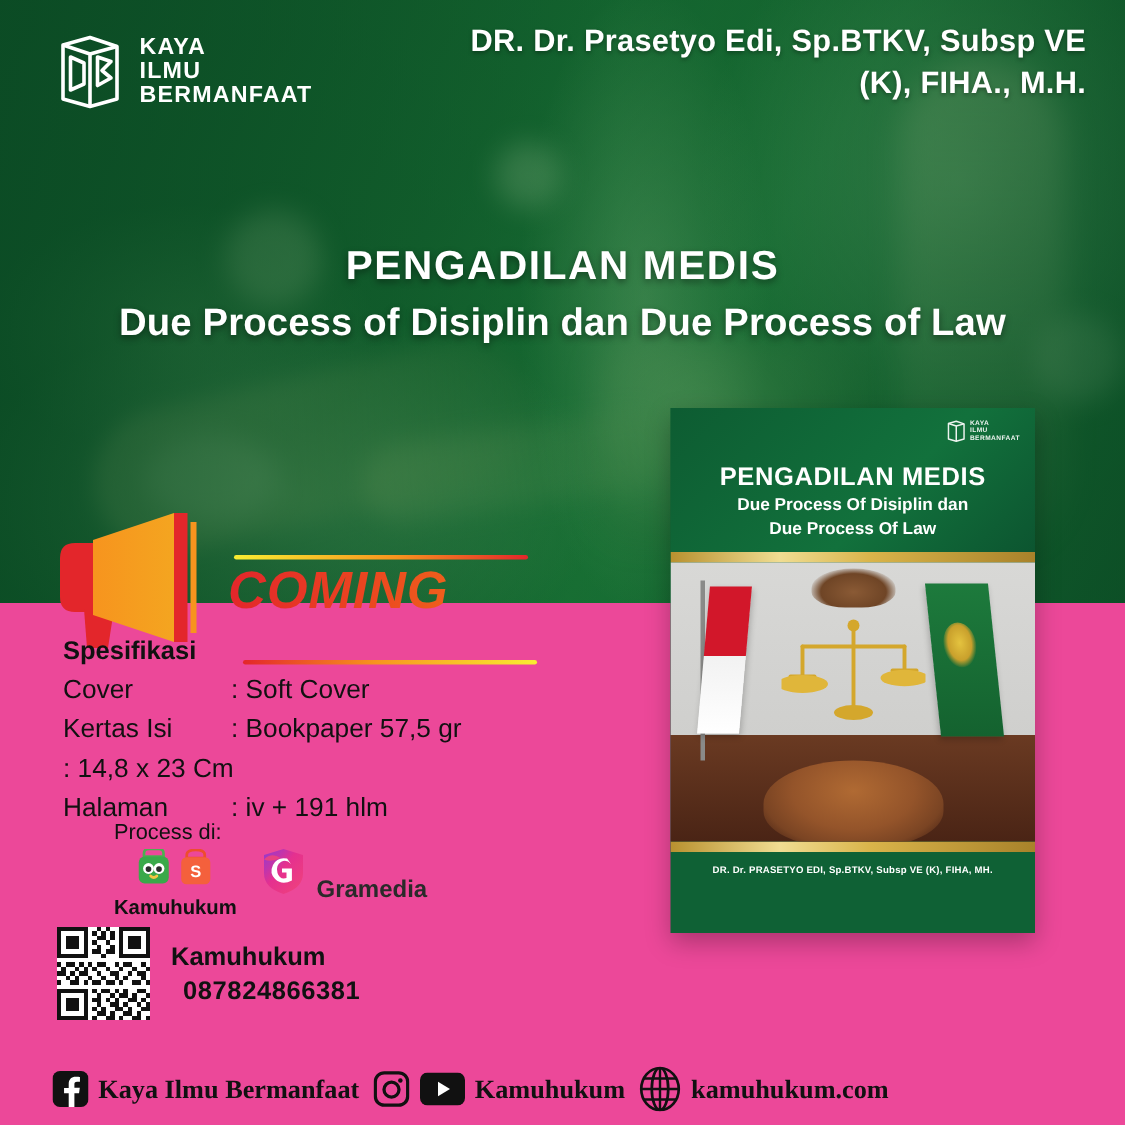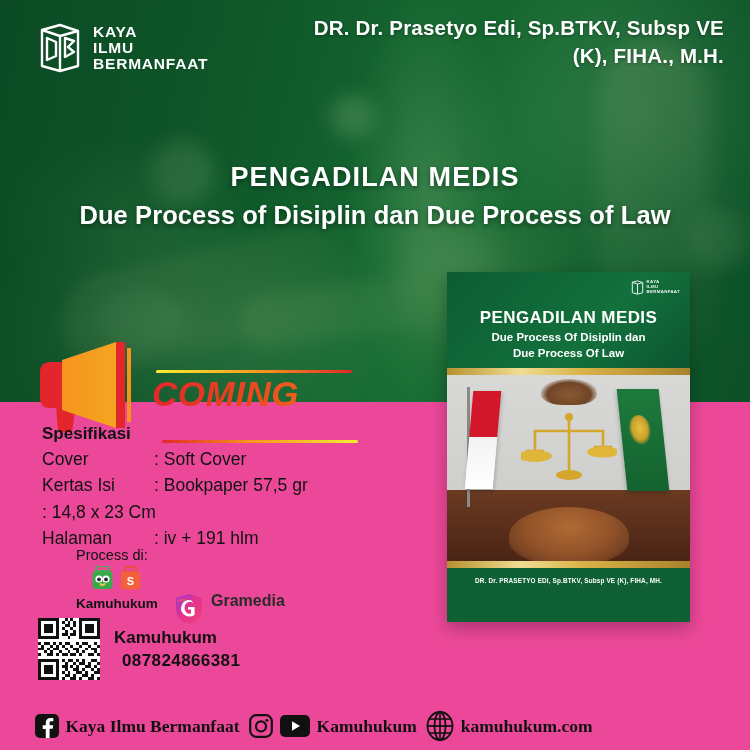--- a/index.html
+++ b/index.html
@@ -112,21 +112,21 @@
   .spec-row { display:flex; }
   .spec-key { width:112px; }
   .spec-val { white-space:nowrap; }
 
   
   .nantikan { position:absolute; left:76px; top:547px; font-size:14.5px; color:#111; font-weight:500; }
   .shops { position:absolute; left:76px; top:566px; display:flex; align-items:flex-start; gap:8px; }
   .shop-col { display:flex; flex-direction:column; align-items:center; }
   .shop-icons { display:flex; gap:5px; }
   .shop-label { font-size:13.5px; font-weight:bold; color:#111; margin-top:2px; }
-  .gramedia { position:absolute; left:172px; top:592px; display:flex; align-items:flex-start; gap:5px; }
+  .gramedia { position:absolute; left:172px; top:564px; display:flex; align-items:flex-end; gap:5px; }
   .gramedia-label { font-size:16px; color:#2a2a2a; font-weight:600; }
 
   
   .qr-block { position:absolute; left:38px; top:618px; display:flex; align-items:center; gap:14px; }
   .qr { width:62px; height:62px; }
   .qr-text-name { font-size:17px; font-weight:bold; color:#111; }
   .qr-text-phone { font-size:17px; font-weight:bold; color:#111; letter-spacing:.4px; margin-top:3px; margin-left:8px; }
 
   
   .book {

